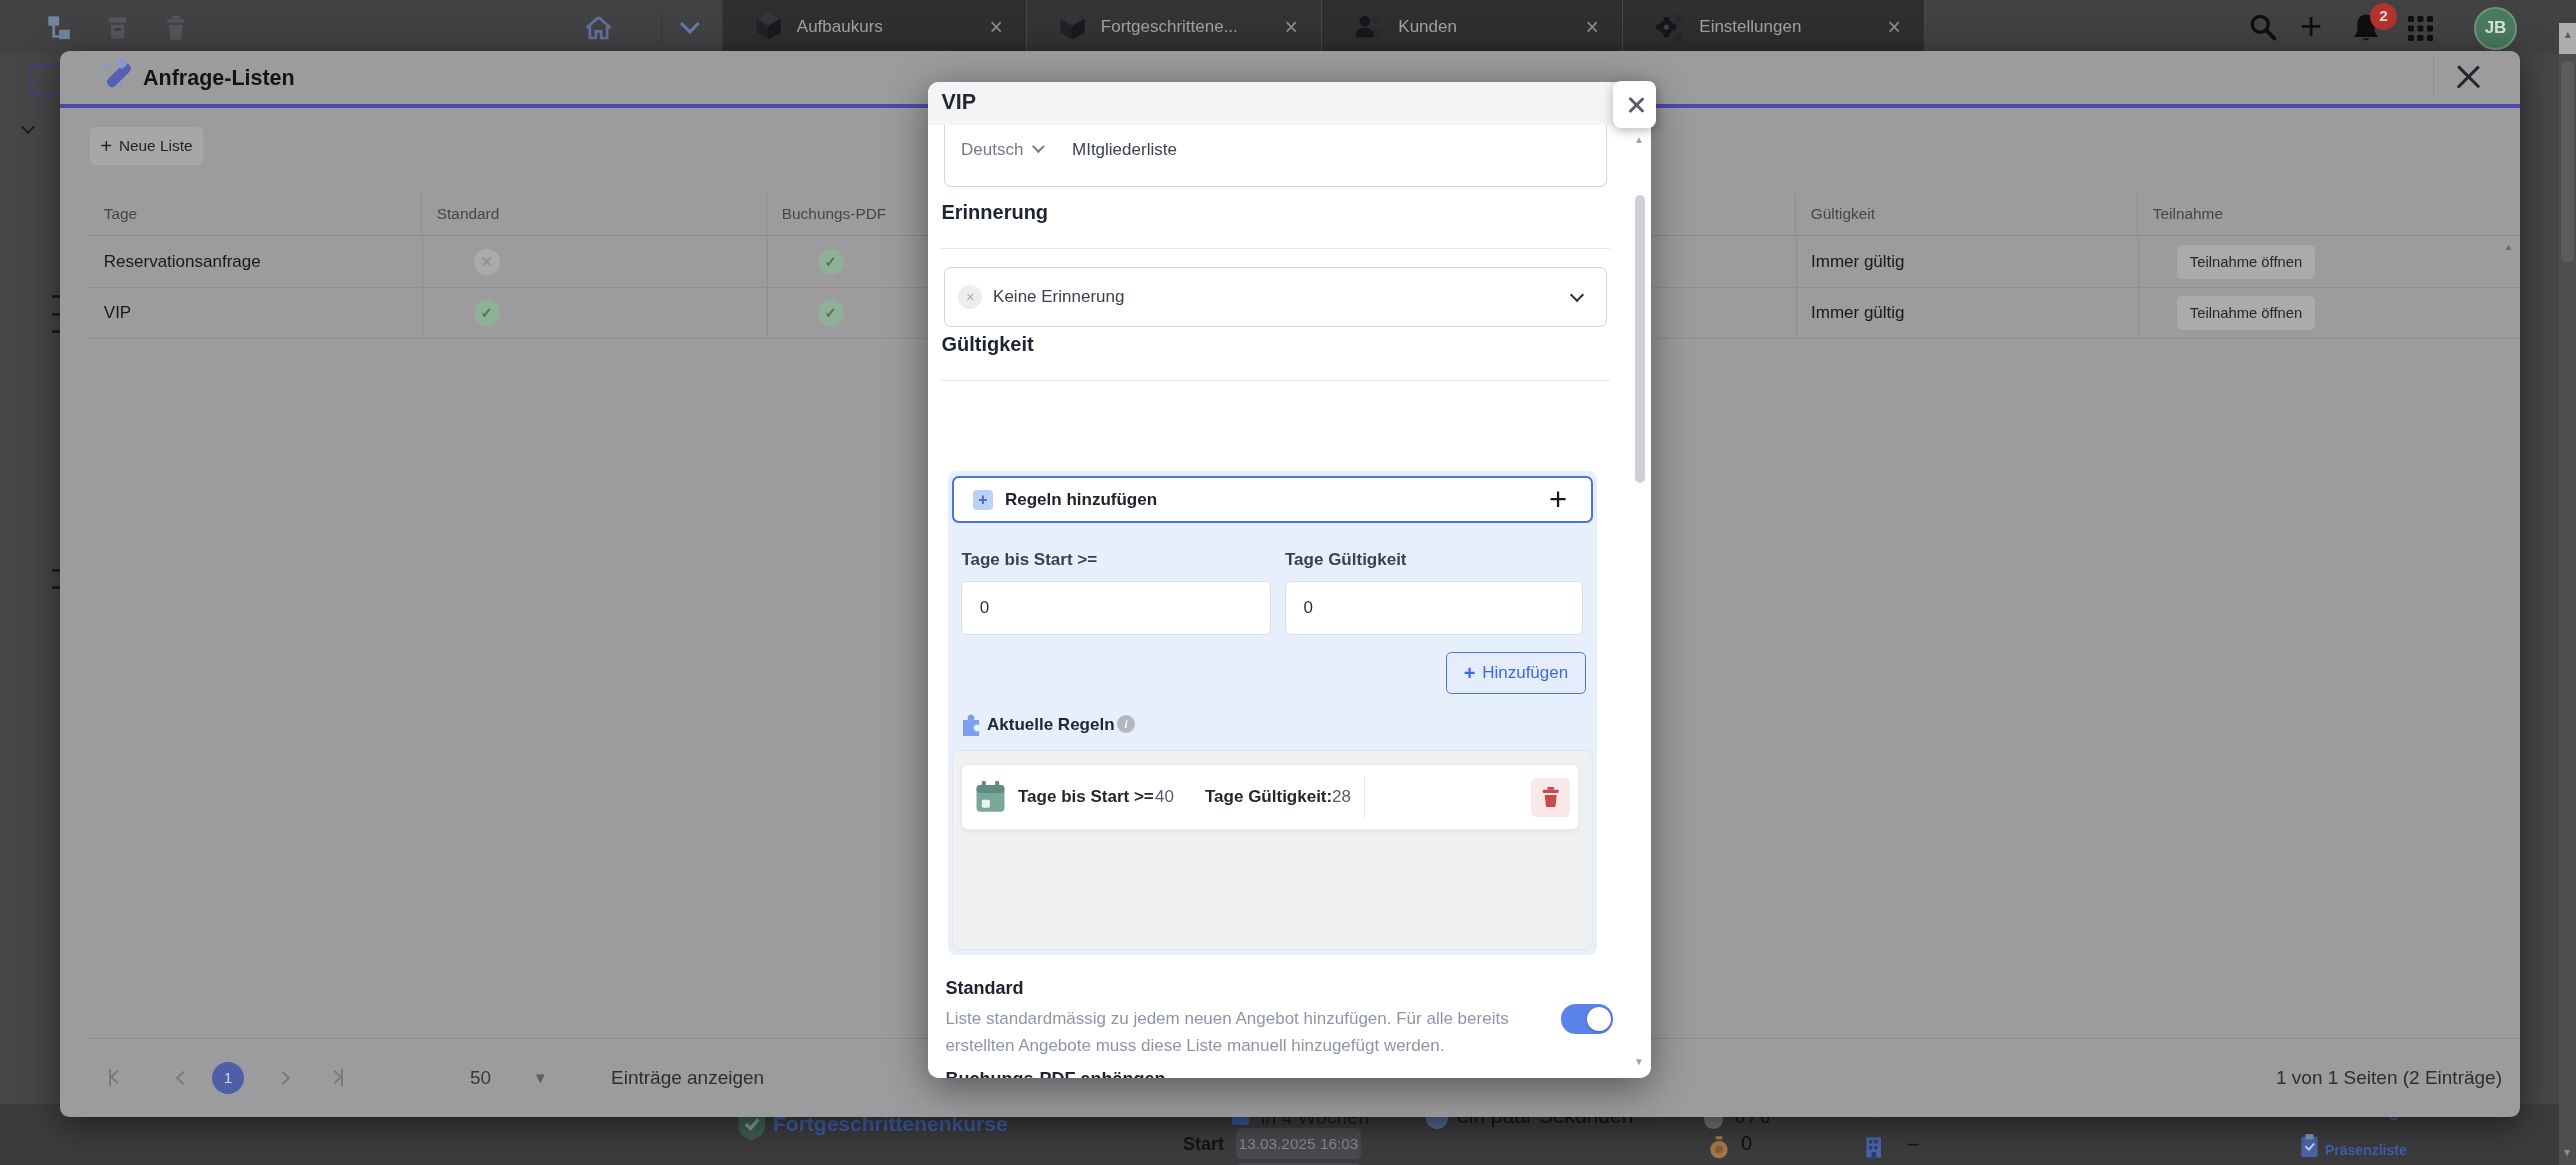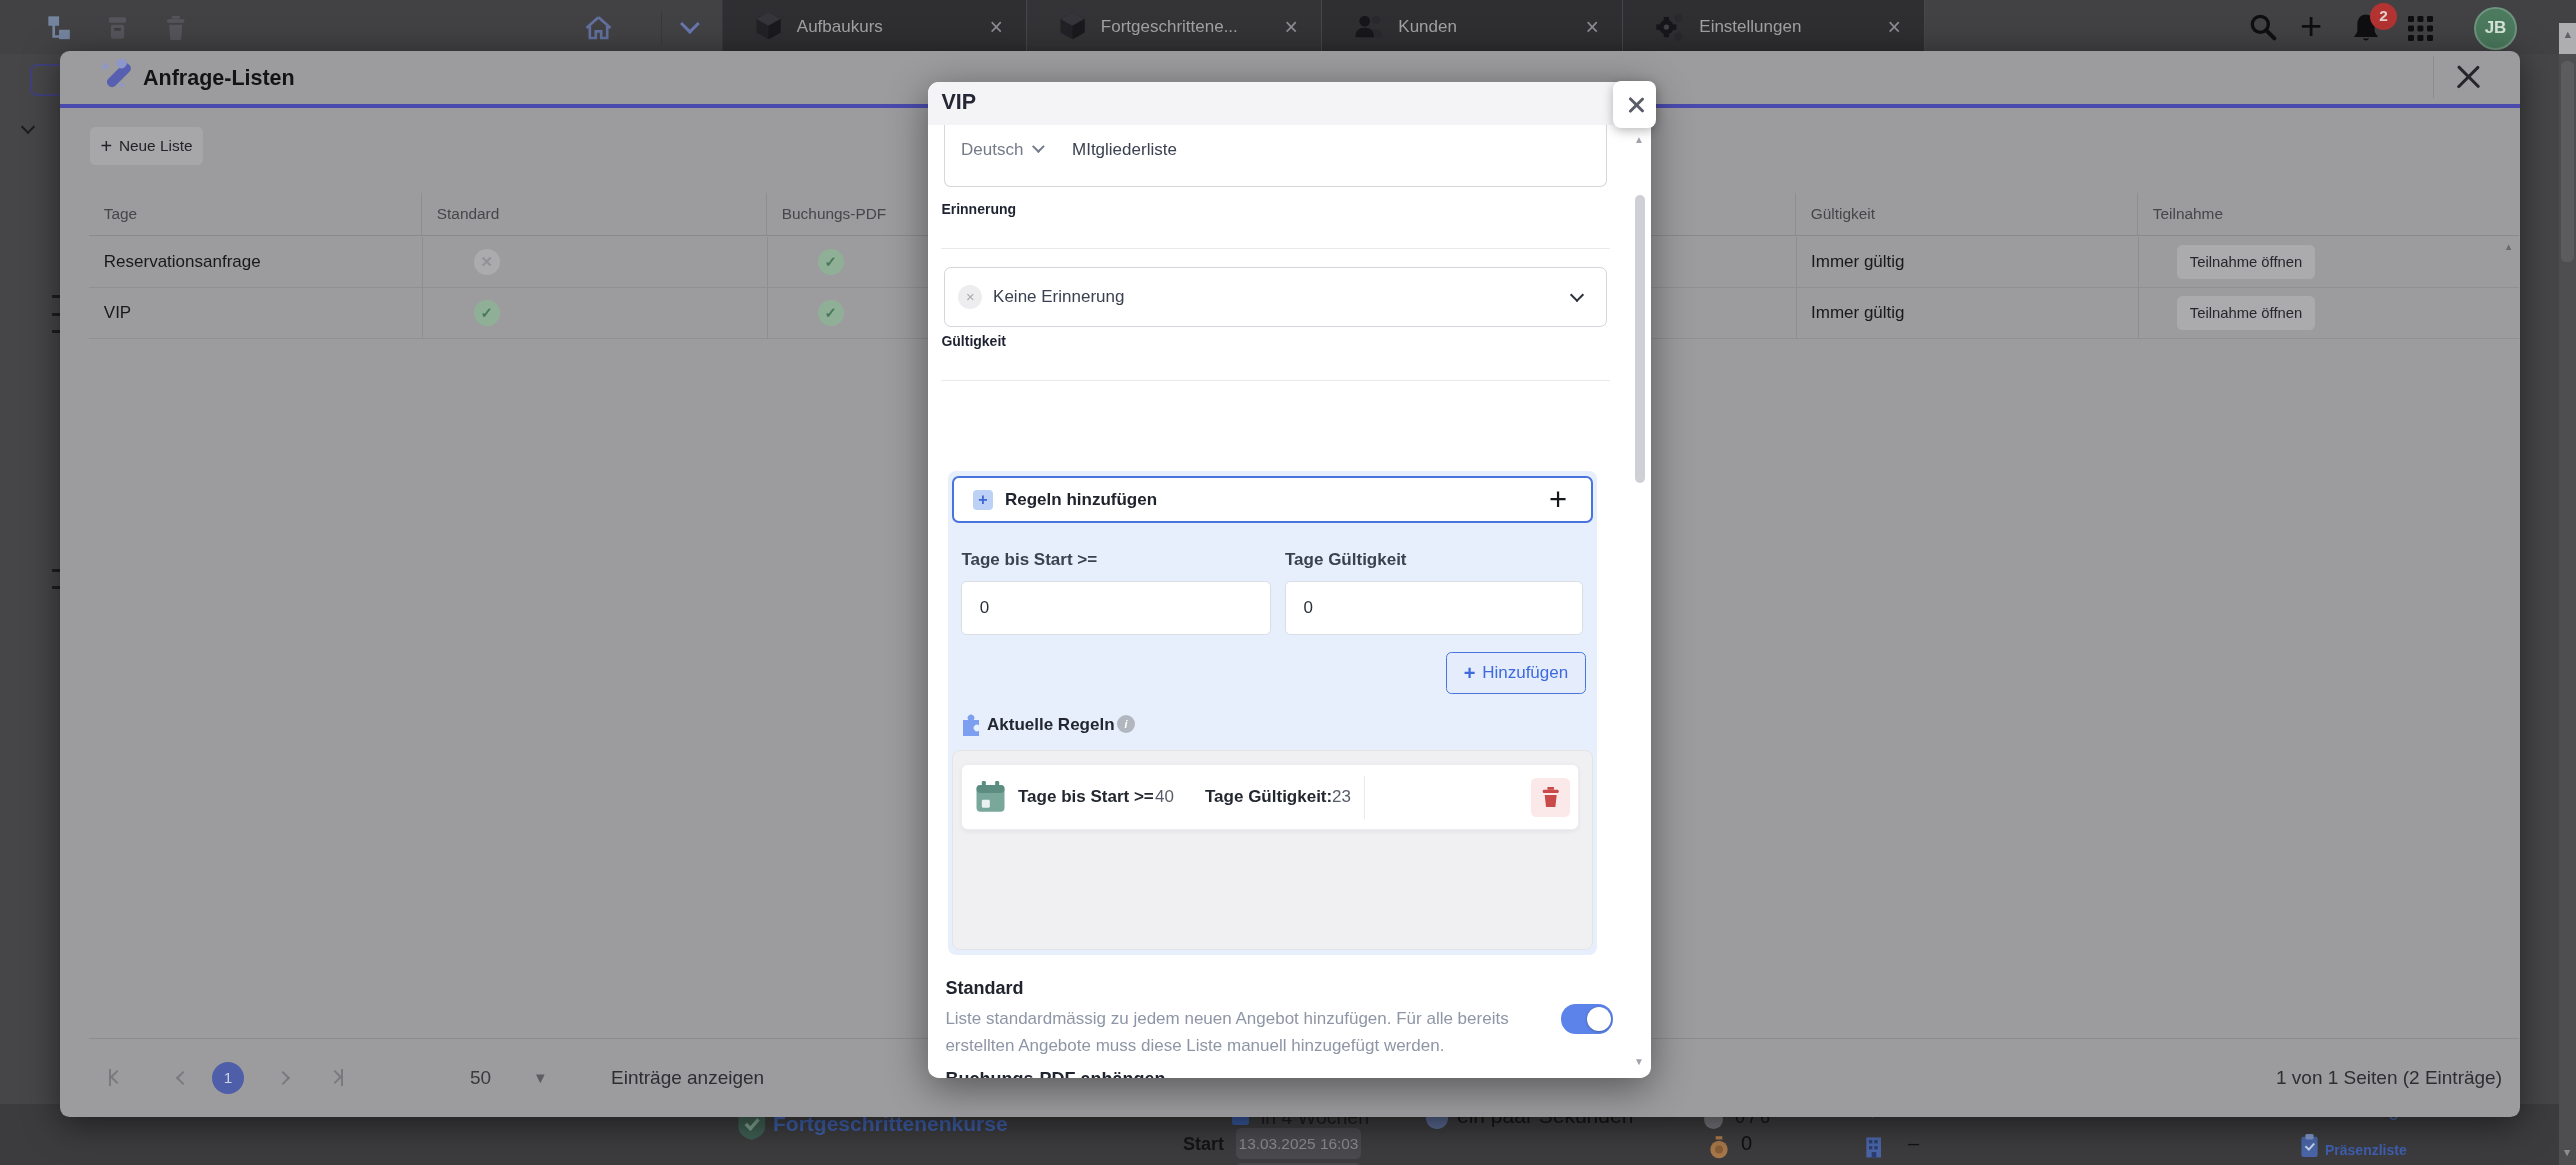--- a/index.html
+++ b/index.html
@@ -14,21 +14,21 @@
   .vbar{display:inline-block;width:2px;height:16px;background:currentColor;}
   .tab{height:54px;display:flex;align-items:center;border-right:1.3px solid #47474b;background:#2f2f31;}
   .tab .lbl{color:#a2a2a4;font-size:17px;}
   .tab .x{color:#8e8e92;font-size:23px;margin-left:auto;margin-right:23px;font-weight:400;}
   .dot9{width:6px;height:6px;border-radius:1.3px;background:#0f0f11;
     box-shadow:9.4px 0 #0f0f11,19px 0 #0f0f11,0 9.4px #0f0f11,9.4px 9.4px #0f0f11,19px 9.4px #0f0f11,0 19px #0f0f11,9.4px 19px #0f0f11,19px 19px #0f0f11;}
   .badge-circ{width:25.5px;height:25.5px;border-radius:50%;display:flex;align-items:center;justify-content:center;font-size:14.8px;font-weight:700;}
   .btn-dim{background:#ababad;border-radius:5.4px;color:#27272b;display:flex;align-items:center;justify-content:center;}
   .cell-line{border-right:1.3px solid #8e8e90;}
   .select-box{border:1.3px solid #d4d4da;border-radius:6.7px;background:#fff;display:flex;align-items:center;}
-  .sec-h{font-size:14px;font-weight:700;color:#1d2330;}
+  .sec-h{font-size:20px;font-weight:700;color:#1d2330;}
   .divider{height:1.3px;background:#e9e9ed;}
   .xmark{position:relative;display:inline-block;}
   .xmark:before,.xmark:after{content:"";position:absolute;left:50%;top:0;height:100%;width:2.7px;background:currentColor;border-radius:1.3px;}
   .xmark:before{transform:rotate(45deg);}
   .xmark:after{transform:rotate(-45deg);}
 </style>
 </head>
 <body>
 
 <div class="abs" style="left:0;top:0;width:2576px;height:54px;background:#424244;">
@@ -342,21 +342,21 @@
               <rect x="2" y="6" width="42" height="40" rx="6" fill="#79a89b"></rect>
               <rect x="2" y="6" width="42" height="12" rx="6" fill="#5d8d80"></rect>
               <rect x="10" y="0" width="6" height="10" rx="2" fill="#5d8d80"></rect>
               <rect x="30" y="0" width="6" height="10" rx="2" fill="#5d8d80"></rect>
               <rect x="10" y="28" width="12" height="12" rx="2" fill="#e9f2ef"></rect>
             </svg>
         </span>
         <span class="abs" style="left:56px;top:21.5px;font-size:17px;font-weight:700;color:#23272f;">Tage bis Start &gt;=</span>
         <span class="abs" style="left:193px;top:21.5px;font-size:17px;color:#575d68;">40</span>
         <span class="abs" style="left:243px;top:21.5px;font-size:17px;font-weight:700;color:#23272f;">Tage Gültigkeit:</span>
-        <span class="abs" style="left:370px;top:21.5px;font-size:17px;color:#575d68;">23</span>
+        <span class="abs" style="left:370px;top:21.5px;font-size:17px;color:#575d68;">28</span>
         <div class="abs" style="left:402px;top:10.7px;width:1.3px;height:43px;background:#e9e9eb;"></div>
         <div class="abs flex" style="left:569px;top:12.7px;width:39px;height:39px;background:#fbe9e9;border-radius:5.4px;justify-content:center;">
           <span>
             <svg width="17.4" height="20" viewBox="0 0 26 30">
                 <rect x="8" y="0" width="10" height="4" rx="1" fill="#c94a48"></rect>
                 <rect x="1" y="4" width="24" height="5" rx="2" fill="#c94a48"></rect>
                 <path d="M4 12 h18 l-2 18 h-14 z" fill="#c94a48"></path>
               </svg>
           </span>
         </div>

